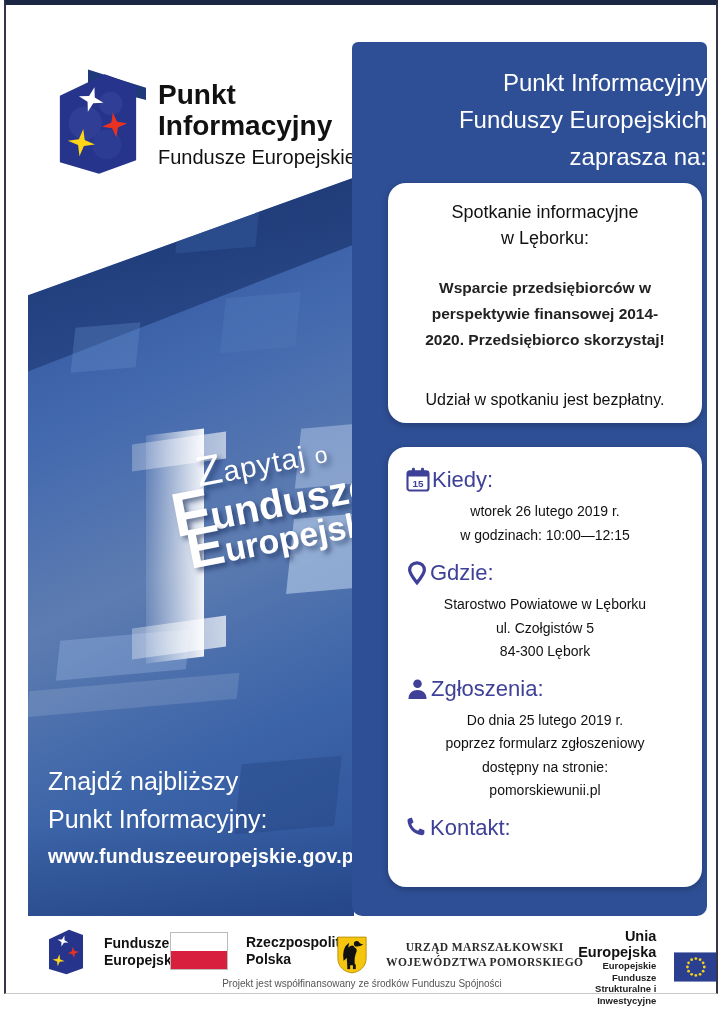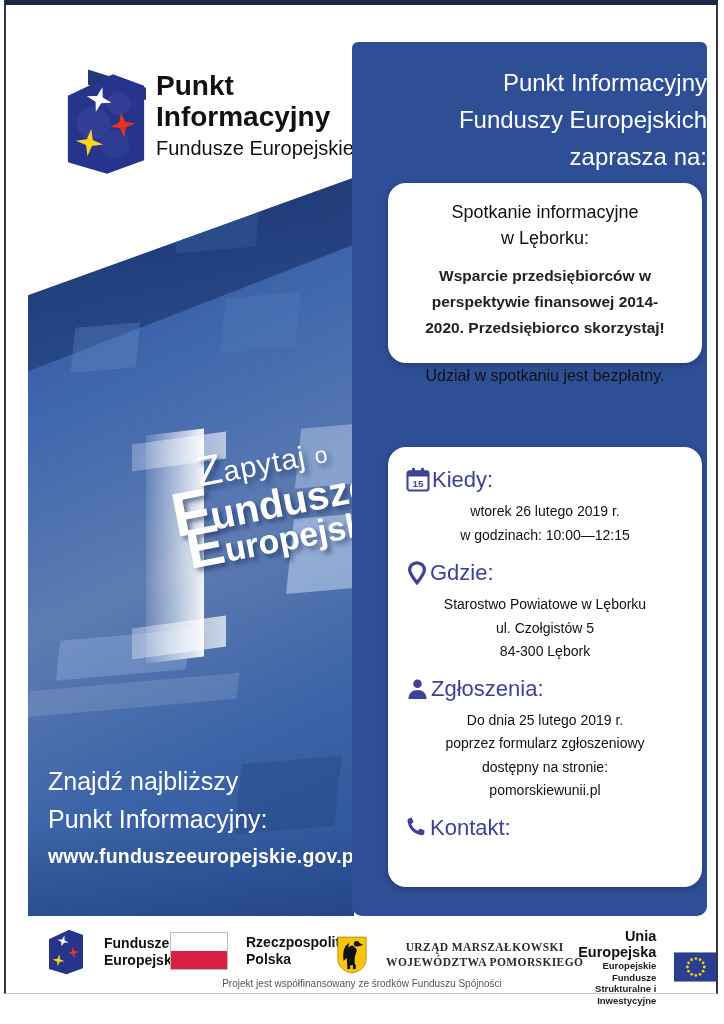--- a/index.html
+++ b/index.html
@@ -2,21 +2,21 @@
 <html><head>
 <meta charset="utf-8">
 <style>
   html,body{margin:0;padding:0;background:#fff;}
   .poster{position:relative;width:724px;height:1024px;background:#ffffff;overflow:hidden;
           font-family:"Liberation Sans", sans-serif;}
   .frame{position:absolute;left:4px;top:0;width:714px;height:994px;box-sizing:border-box;
          border-top:5px solid #1c2746;border-left:2px solid #35354a;border-right:2px solid #35354a;
          border-bottom:1px solid #c9c9c9;pointer-events:none;}
   
-  .logo-block{position:absolute;left:62px;top:70px;display:flex;align-items:flex-start;gap:6px;}
+  .logo-block{position:absolute;left:54px;top:70px;display:flex;align-items:center;gap:16px;}
   .logo-text .t1{font-size:28px;font-weight:bold;color:#111;line-height:31px;}
   .logo-text .t2{font-size:20px;color:#111;margin-top:5px;}
   .navy-tip{position:absolute;left:88px;top:68px;width:58px;height:32px;background:#1f3a78;
             clip-path:polygon(0 5%,100% 62%,100% 100%,0 52%);}
   
   .left-panel{position:absolute;left:28px;top:170px;width:326px;height:746px;
      clip-path:polygon(0 16.8%,100% 1%,100% 100%,0 100%);
      background:linear-gradient(155deg,#30549c 8%,#4268ae 30%,#5d7cb1 52%,#3c64a8 74%,#2c5197 100%);}
   .top-band{position:absolute;inset:0;clip-path:polygon(0 16.8%,100% 1%,100% 10%,0 27%);
      background:linear-gradient(to bottom,rgba(16,38,92,.6),rgba(16,38,92,0));}
@@ -43,24 +43,24 @@
   
   .find-block{position:absolute;left:20px;top:592px;color:#fff;}
   .find-block .f1{font-size:25px;line-height:38px;font-weight:400;}
   .find-block .furl{font-size:19.5px;font-weight:bold;margin-top:7px;letter-spacing:.2px;}
   
   .right-col{position:absolute;left:352px;top:42px;width:355px;height:874px;background:#2e4f96;
      border-radius:6px 6px 10px 10px;}
   .col-header{padding-top:22px;text-align:right;color:#fff;font-size:24px;line-height:37px;}
   .white-box{position:absolute;left:36px;width:314px;background:#fff;border-radius:18px;
      box-shadow:0 2px 6px rgba(0,0,0,.25);box-sizing:border-box;}
-  .box-meeting{top:141px;height:180px;text-align:center;padding:16px 8px 0 8px;}
+  .box-meeting{top:141px;height:240px;text-align:center;padding:16px 8px 0 8px;}
   .box-meeting .mt{font-size:18px;line-height:26px;color:#111;}
-  .box-meeting .topic{margin-top:12px;font-weight:bold;font-size:15.5px;line-height:26px;color:#222;white-space:nowrap;}
-  .box-meeting .note{margin-top:26px;font-size:16px;color:#111;}
+  .box-meeting .topic{margin-top:24px;font-weight:bold;font-size:15.5px;line-height:26px;color:#222;white-space:nowrap;}
+  .box-meeting .note{margin-top:38px;font-size:16px;color:#111;}
   .box-details{top:405px;height:440px;padding-top:19px;}
   .sec-head{display:flex;align-items:center;margin-left:16px;color:#3e4197;font-size:22px;}
   .sec-head svg{flex:0 0 auto;}
   .sec-lines{text-align:center;font-size:14px;line-height:23.5px;color:#111;margin-top:6px;margin-bottom:12px;}
   
   .footer{position:absolute;left:6px;top:916px;width:712px;height:78px;background:#fff;}
   .f-group{position:absolute;display:flex;align-items:center;gap:18px;}
   .g-fe{left:40px;top:12px;}
   .g-fe .txt{font-size:14px;font-weight:bold;color:#111;line-height:17px;}
   .g-rp{left:164px;top:16px;}

